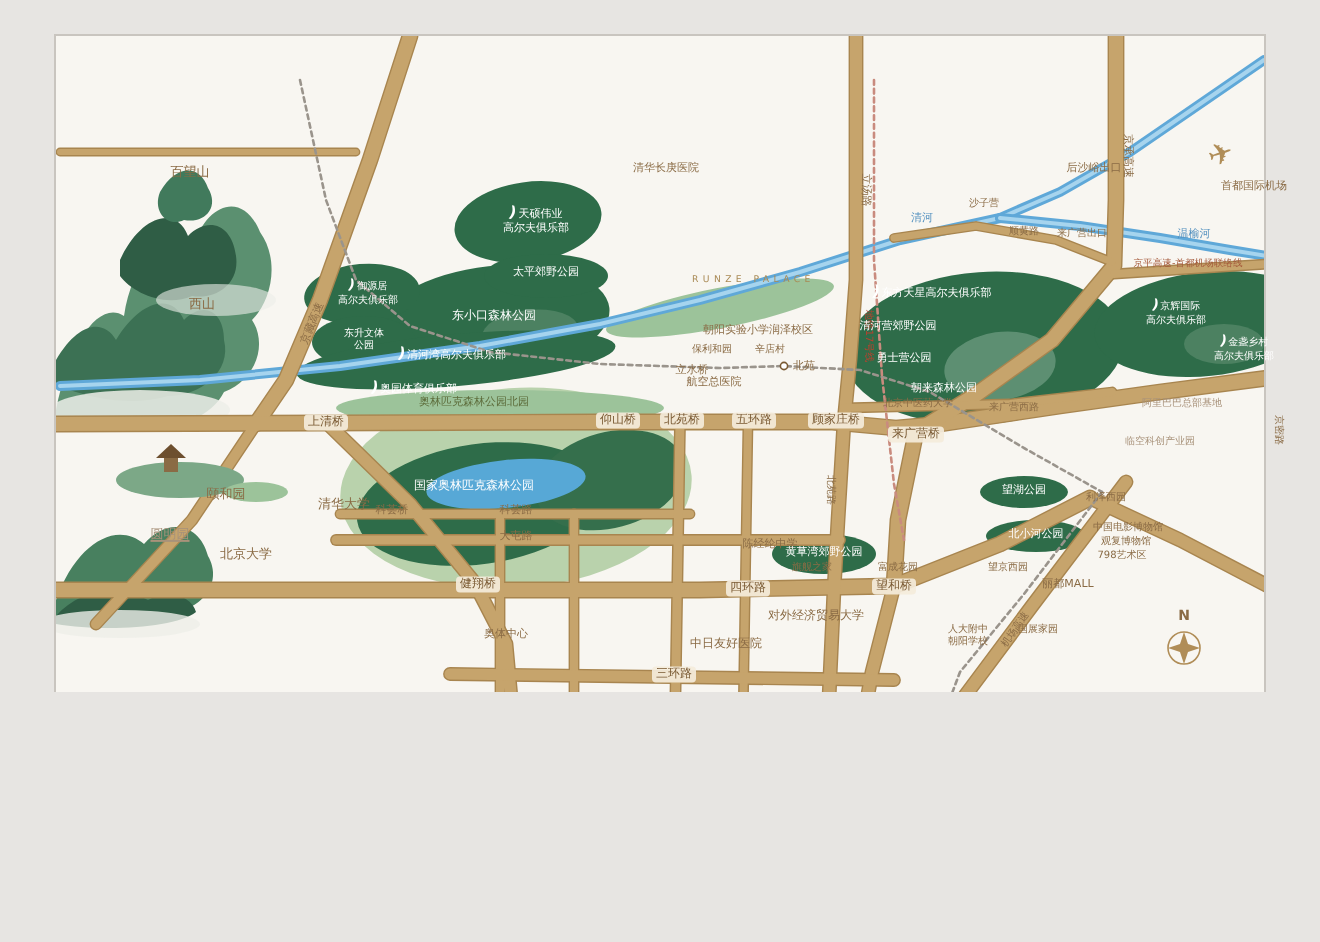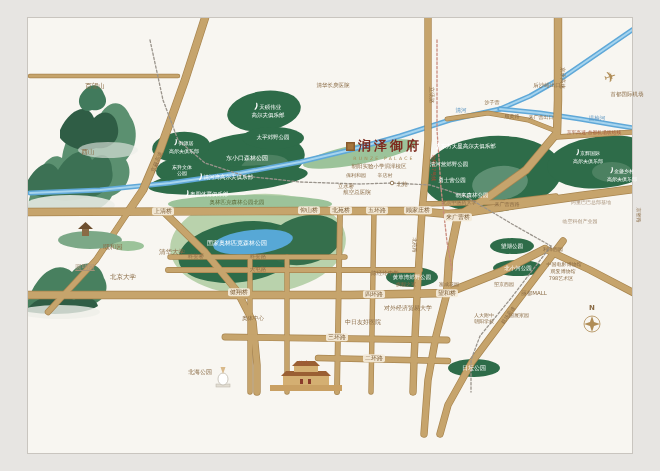--- a/index.html
+++ b/index.html
@@ -1,16 +1,16 @@
 <!DOCTYPE html>
 <html><head>
 <meta charset="utf-8">
 <style>
   html,body{margin:0;padding:0;background:#e7e5e2;}
-  #page{position:relative;width:660px;height:471px;background:#e7e5e2;overflow:hidden;
+  #page{position:relative;width:660px;height:346px;background:#e7e5e2;overflow:hidden;
         font-family:"DejaVu Sans",sans-serif;}
   #card{position:absolute;left:27px;top:17px;width:604px;height:435px;
         background:#f8f6f1;border:1px solid #c9c5bf;}
   #map-svg{position:absolute;left:0;top:0;width:660px;height:471px;}
   #labels{position:absolute;left:0;top:0;width:660px;height:471px;}
   .lbl{position:absolute;transform:translate(-50%,-50%);font-size:6.5px;color:#8a6b45;
        white-space:pre-line;text-align:center;line-height:1.25;pointer-events:none;}
   .lbl.park{color:#ffffff;}
   .lbl.pill{background:rgba(244,236,219,.92);padding:0 2px;border-radius:2px;color:#7a5a33;font-size:6px;}
   .lbl.blue{color:#5290bf;}
@@ -156,21 +156,21 @@
       </g>
       <g>
         <circle cx="592" cy="324" r="8" fill="none" stroke="#b08d57" stroke-width="0.8"></circle>
         <path d="M592,316 L594,322 L600,324 L594,326 L592,332 L590,326 L584,324 L590,322 Z" fill="#b08d57"></path>
       </g>
     </g>
   </svg>
 
   <div id="labels">
       <div class="lbl" style="left: 95px; top: 86px; transform: translate(-50%, -50%) rotate(0deg);">百望山</div>
-      <div class="lbl" style="left: 88px; top: 152px; transform: translate(-50%, -50%) rotate(0deg);">西山</div>
+      <div class="lbl" style="left: 101px; top: 152px; transform: translate(-50%, -50%) rotate(0deg);">西山</div>
       <div class="lbl" style="left: 113px; top: 247px; transform: translate(-50%, -50%) rotate(0deg);">颐和园</div>
       <div class="lbl faint" style="left: 85px; top: 267px; transform: translate(-50%, -50%) rotate(0deg); text-decoration: underline;">圆明园</div>
       <div class="lbl" style="left: 123px; top: 277px; transform: translate(-50%, -50%) rotate(0deg);">北京大学</div>
       <div class="lbl" style="left: 152px; top: 252px; transform: translate(-50%, -50%) rotate(0deg); margin-left: 20px;">清华大学</div>
       <div class="lbl" style="left: 333px; top: 85px; font-size: 5.5px; transform: translate(-50%, -50%) rotate(0deg);">清华长庚医院</div>
       <div class="lbl" style="left: 196px; top: 256px; font-size: 5.5px; transform: translate(-50%, -50%) rotate(0deg);">科荟桥</div>
       <div class="lbl" style="left: 258px; top: 256px; font-size: 5.5px; transform: translate(-50%, -50%) rotate(0deg);">科荟路</div>
       <div class="lbl" style="left: 258px; top: 269px; font-size: 5.5px; transform: translate(-50%, -50%) rotate(0deg);">大屯路</div>
       <div class="lbl pill" style="left: 163px; top: 211px; transform: translate(-50%, -50%) rotate(0deg);">上清桥</div>
       <div class="lbl pill" style="left: 239px; top: 292px; transform: translate(-50%, -50%) rotate(0deg);">健翔桥</div>
@@ -245,22 +245,18 @@
 高尔夫俱乐部</div>
       <div class="lbl park" style="left: 622px; top: 174px; font-size: 5px; transform: translate(-50%, -50%) rotate(0deg);"><span class="golfer">)</span>金盏乡村
 高尔夫俱乐部</div>
       <div class="lbl park" style="left: 412px; top: 277px; font-size: 5.5px; transform: translate(-50%, -50%) rotate(0deg);">黄草湾郊野公园</div>
       <div class="lbl park" style="left: 512px; top: 246px; font-size: 5.5px; transform: translate(-50%, -50%) rotate(0deg);">望湖公园</div>
       <div class="lbl park" style="left: 518px; top: 268px; font-size: 5.5px; transform: translate(-50%, -50%) rotate(0deg);">北小河公园</div>
       <div class="lbl park" style="left: 474px; top: 368px; font-size: 6px; transform: translate(-50%, -50%) rotate(0deg);">日坛公园</div>
     </div>
 
   <div id="logo">
-    <div class="row">
-      <span class="seal"></span>
-      <span class="ttl">润泽御府</span>
-    </div>
     <div class="sub">RUNZE PALACE</div>
   </div>
 
   <div id="plane">✈</div>
   <div id="compass-n">N</div>
 </div>
 
 </body></html>

